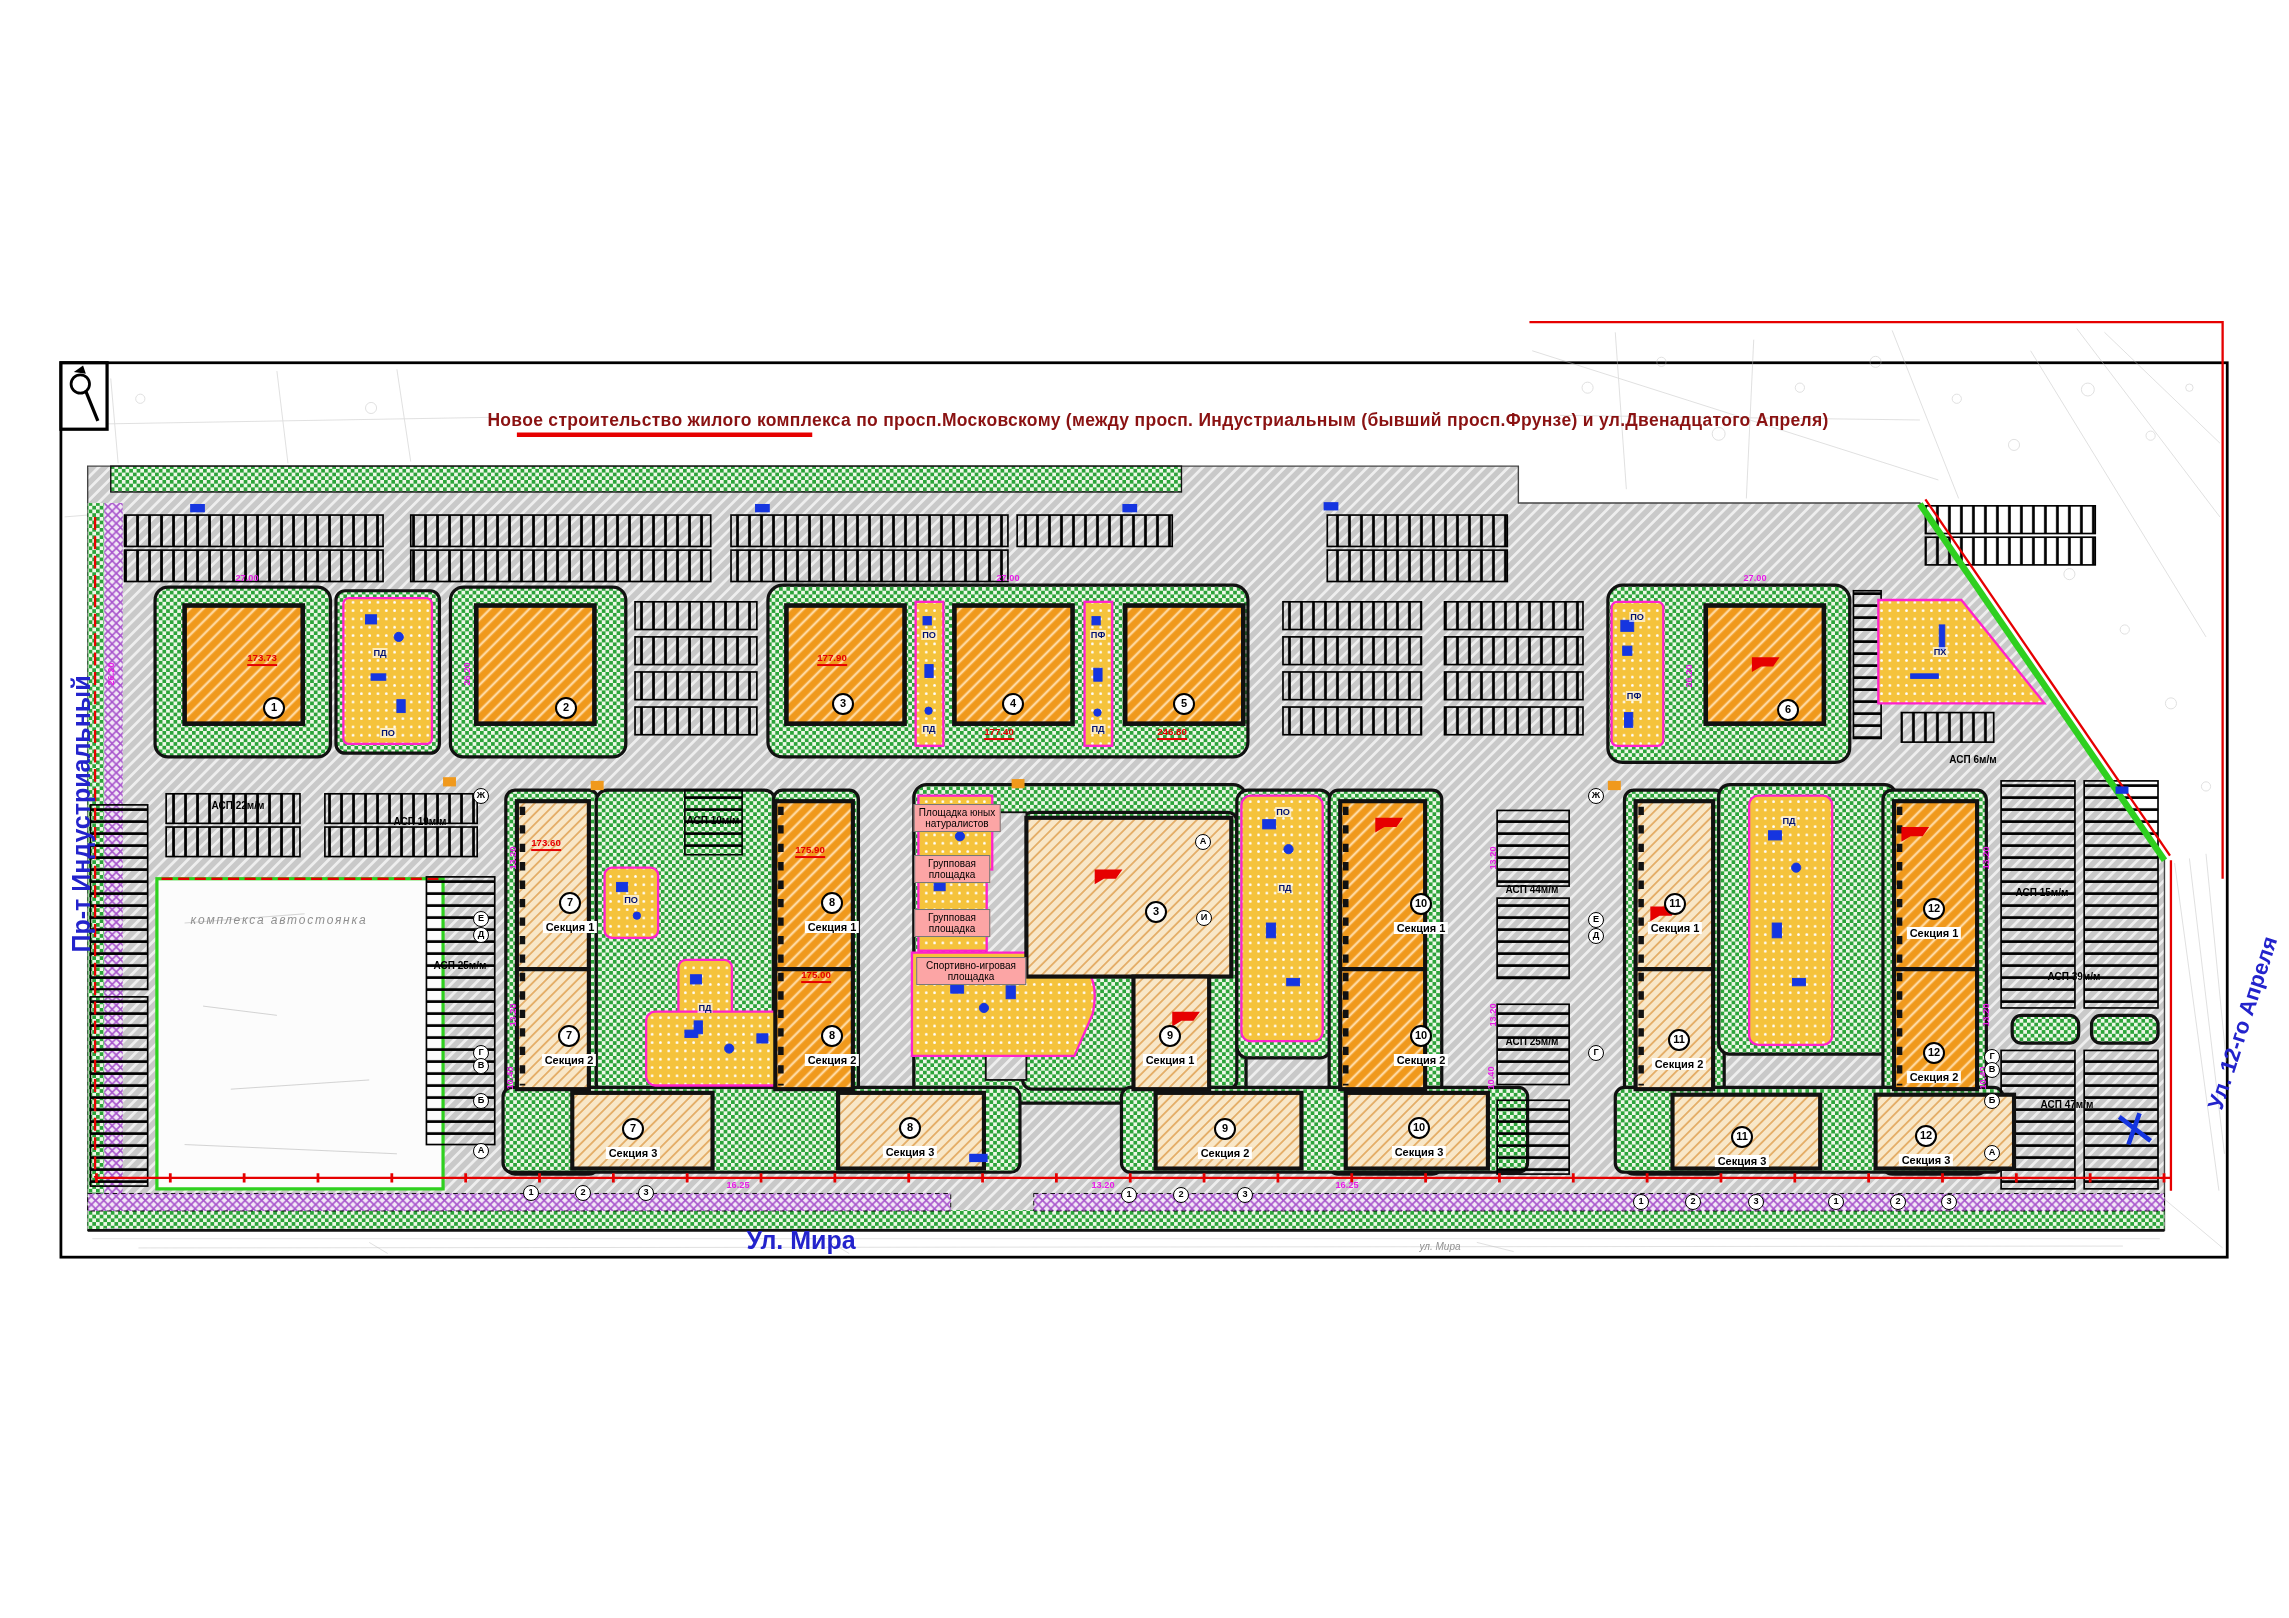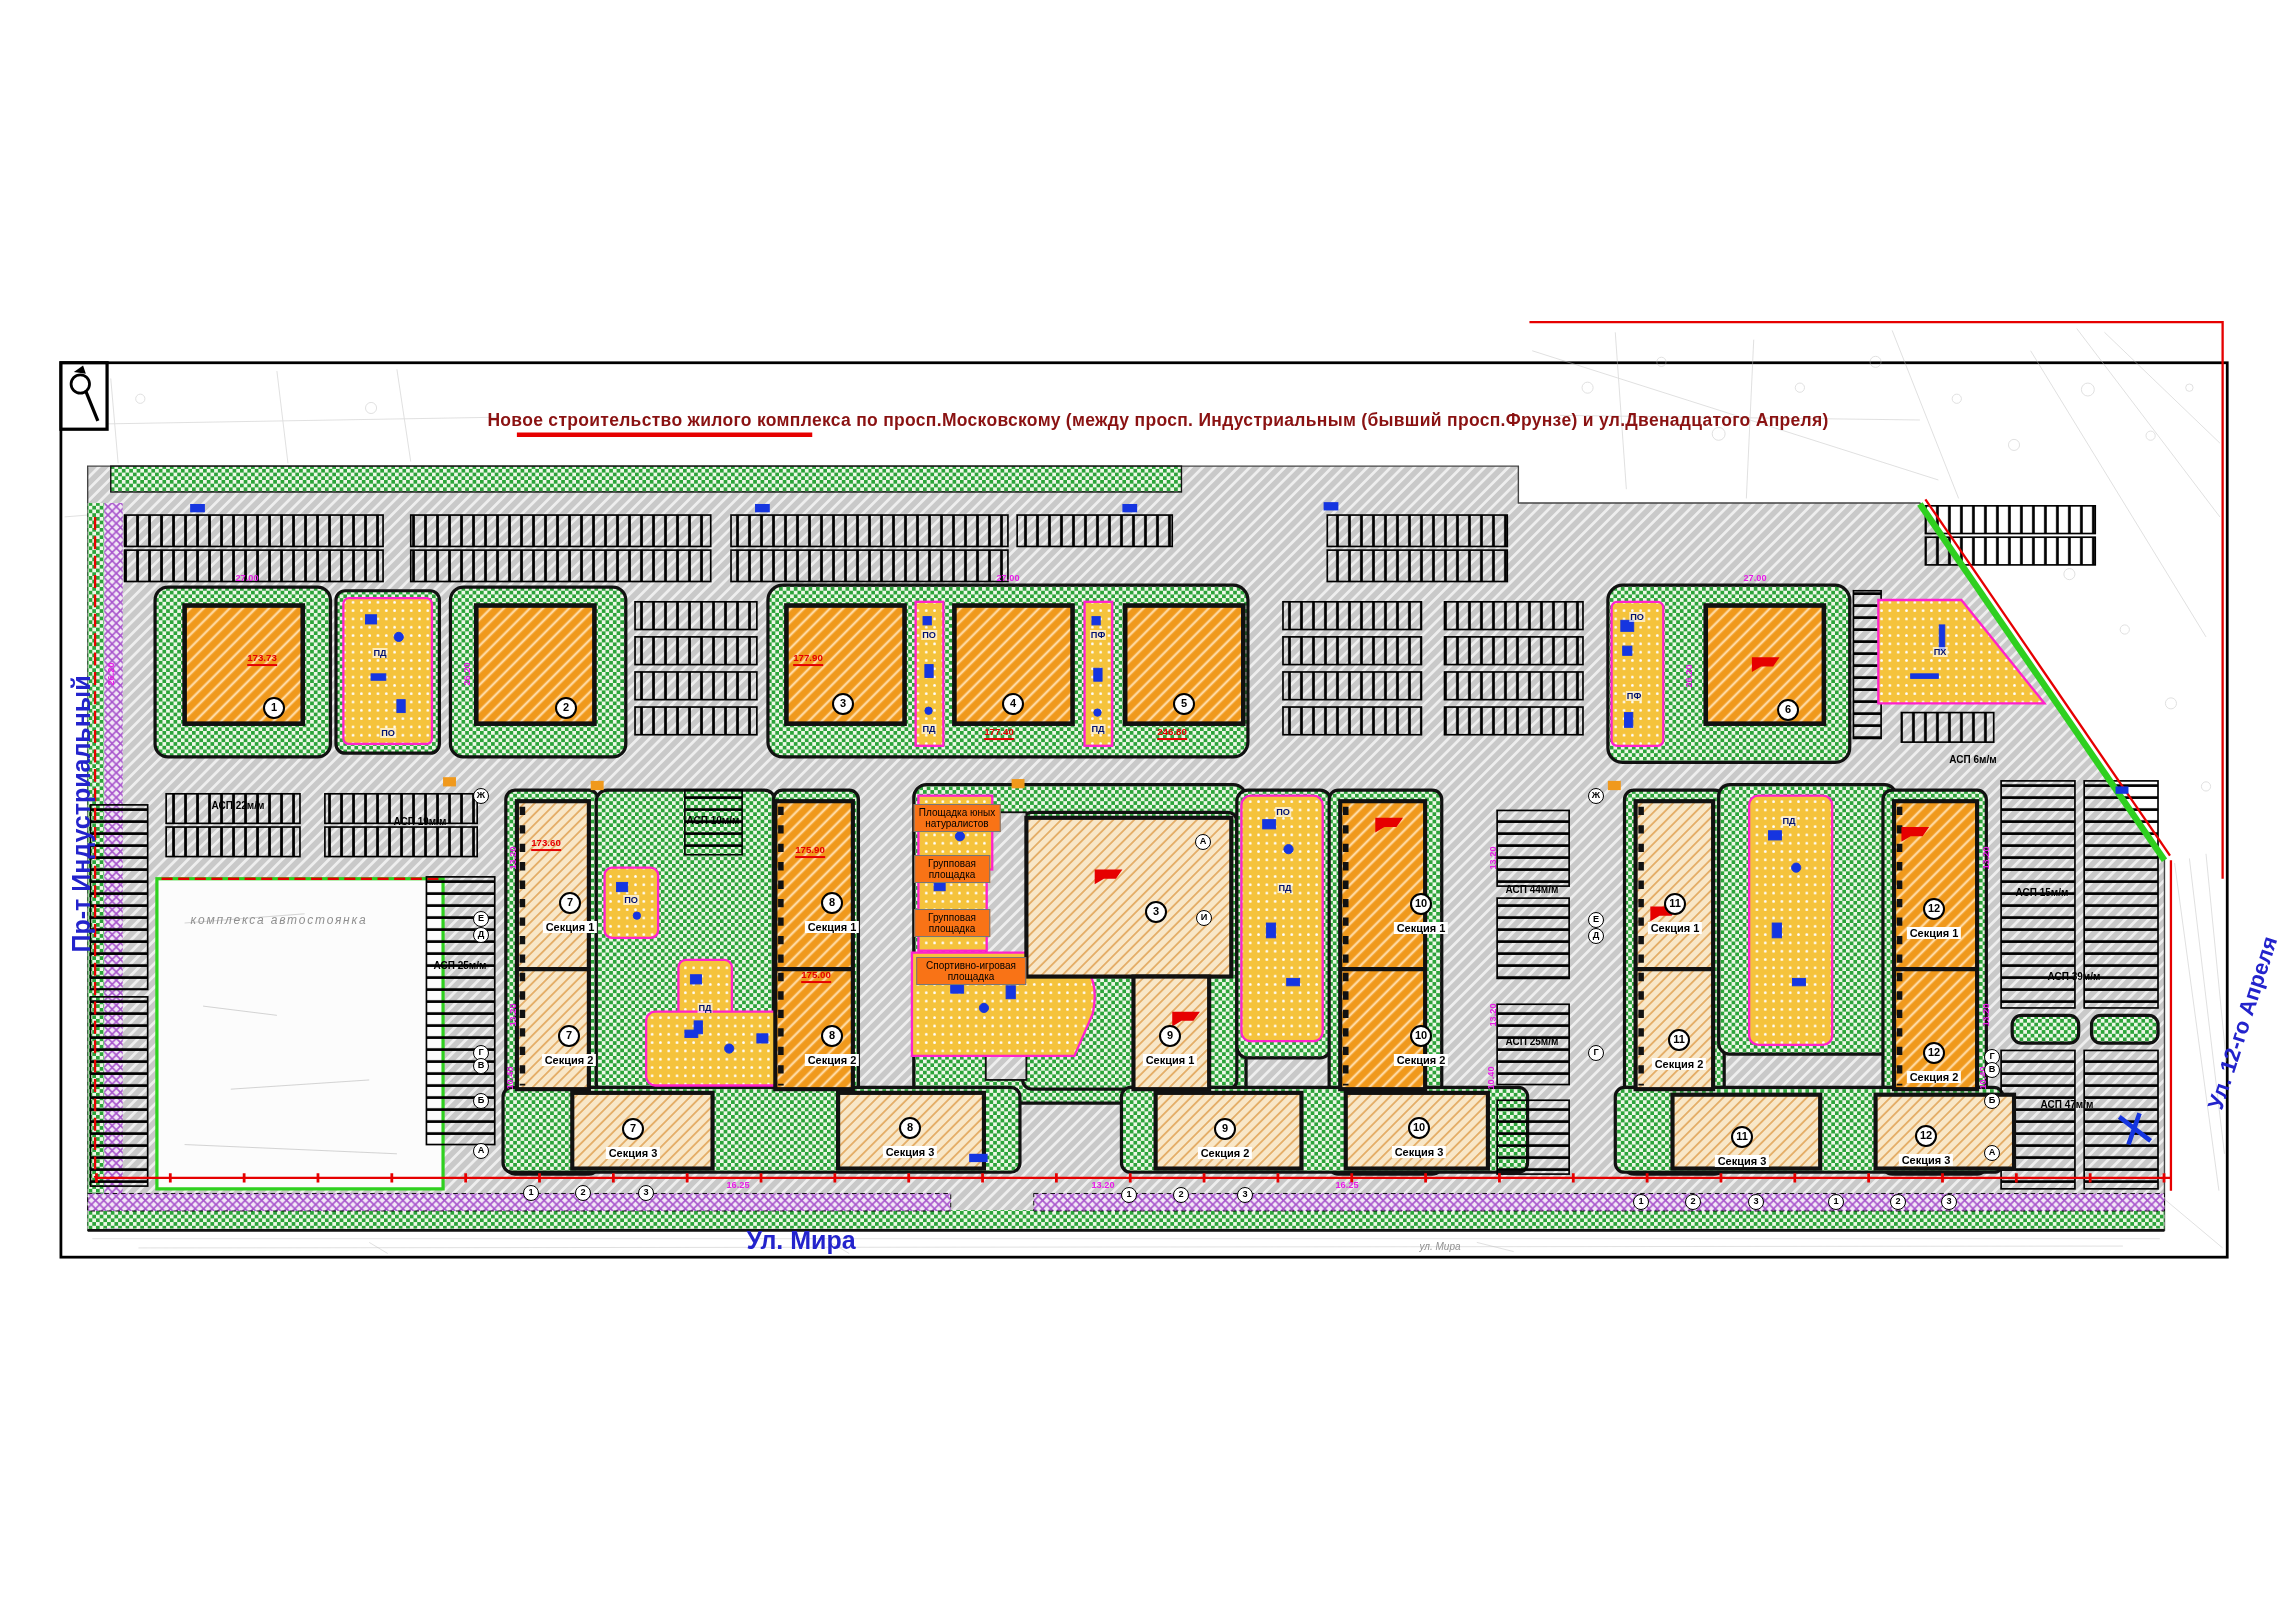--- a/index.html
+++ b/index.html
@@ -17,21 +17,21 @@
         text-align:center;box-sizing:border-box;}
   .axc{position:absolute;width:16.6px;height:16.6px;margin:-8.3px 0 0 -8.3px;border:1.8px solid #000;
        border-radius:50%;background:#fff;font-weight:bold;font-size:9.2px;line-height:13px;
        text-align:center;box-sizing:border-box;}
   .sec{font-weight:bold;font-size:11px;background:#fff;padding:0 2.8px;}
   .pk{font-weight:bold;font-size:10px;}
   .dim{color:#e61ee6;font-weight:bold;font-size:9.2px;}
   .dimv{transform:translate(-50%,-50%) rotate(-90deg);}
   .elev{color:#e60000;font-weight:bold;font-size:9.7px;border-bottom:2.8px solid #e60000;padding-bottom:0.9px;}
   .code{font-weight:bold;font-size:9.2px;color:#001070;background:rgba(255,255,255,.65);padding:0 0.9px;}
-  .wbox{position:absolute;transform:translate(-50%,-50%);background:#f97316;font-size:10px;
+  .wbox{position:absolute;transform:translate(-50%,-50%);background:#fca5a5;font-size:10px;
         line-height:1.12;text-align:center;padding:1.8px 2.8px;border:0.9px solid #777;}
   .opk{color:#8f8f8f;font-style:italic;font-size:12px;letter-spacing:1.8px;background:none;border:none;}
 </style>
 </head>
 <body>
 
 <div id="page">
 
 <svg id="plan-svg" width="2290" height="1619" viewBox="0 0 2481 1754">
   <defs>
@@ -421,21 +421,21 @@
 <span class="t dim dimv" style="left:1986px;top:858px;">13.20</span>
 <span class="t dim dimv" style="left:1986px;top:1015px;">13.20</span>
 <span class="t dim dimv" style="left:510px;top:1078px;">10.40</span>
 <span class="t dim dimv" style="left:1491px;top:1078px;">10.40</span>
 <span class="t dim dimv" style="left:1983px;top:1078px;">10.40</span>
 <span class="t dim" style="left:738px;top:1185px;">16.25</span>
 <span class="t dim" style="left:1347px;top:1185px;">16.25</span>
 <span class="t dim" style="left:1103px;top:1185px;">13.20</span>
 
 <span class="t elev" style="left:262px;top:659px;">173.73</span>
-<span class="t elev" style="left:808px;top:659px;">177.90</span>
+<span class="t elev" style="left:832px;top:659px;">177.90</span>
 <span class="t elev" style="left:999px;top:733px;">177.40</span>
 <span class="t elev" style="left:1172px;top:733px;">246.80</span>
 <span class="t elev" style="left:810px;top:851px;">175.90</span>
 <span class="t elev" style="left:816px;top:976px;">175.00</span>
 <span class="t elev" style="left:546px;top:844px;">173.60</span>
 
 <span class="axc" style="left:481px;top:796px;">Ж</span>
 <span class="axc" style="left:481px;top:919px;">Е</span>
 <span class="axc" style="left:481px;top:935px;">Д</span>
 <span class="axc" style="left:481px;top:1053px;">Г</span>

